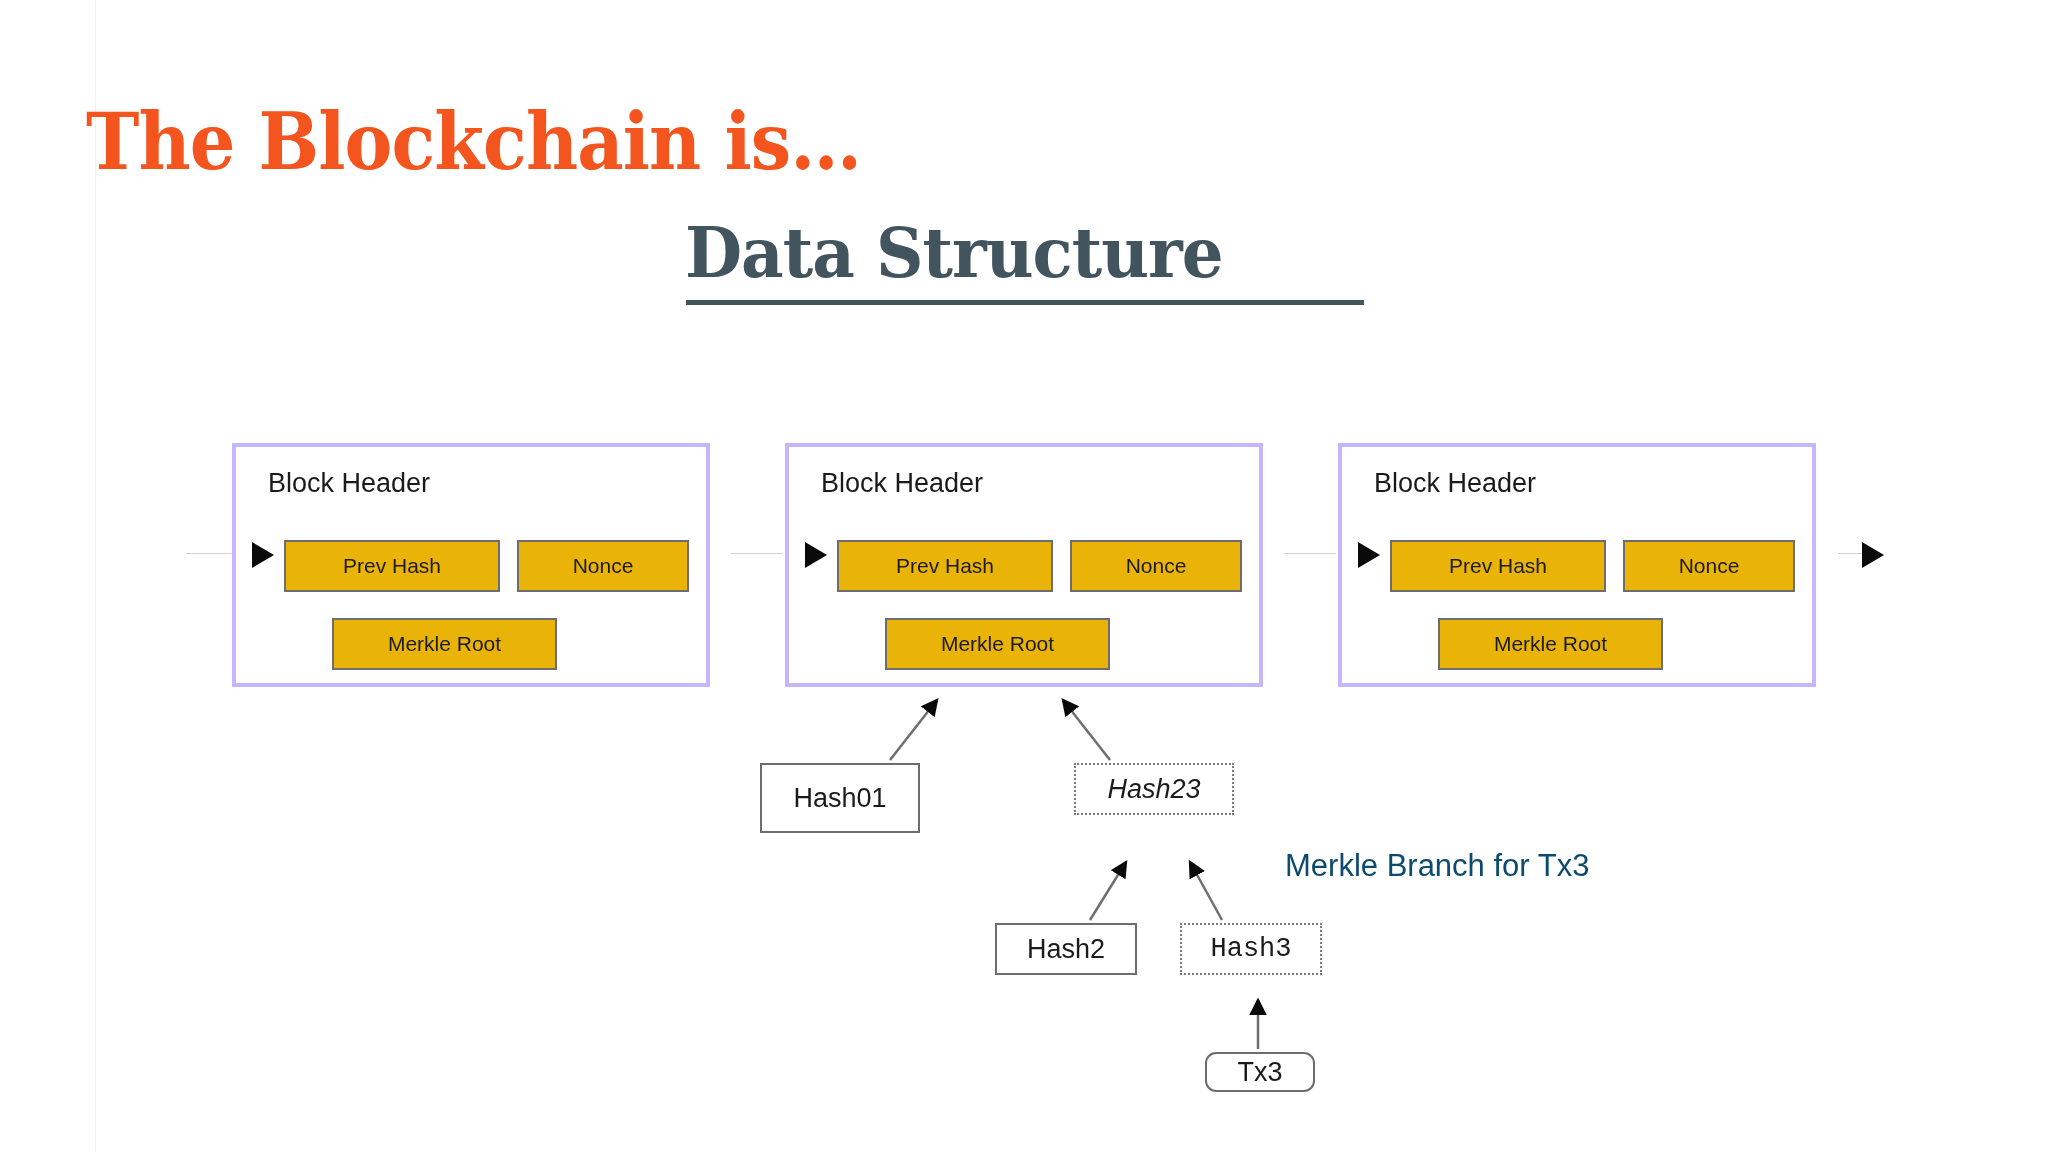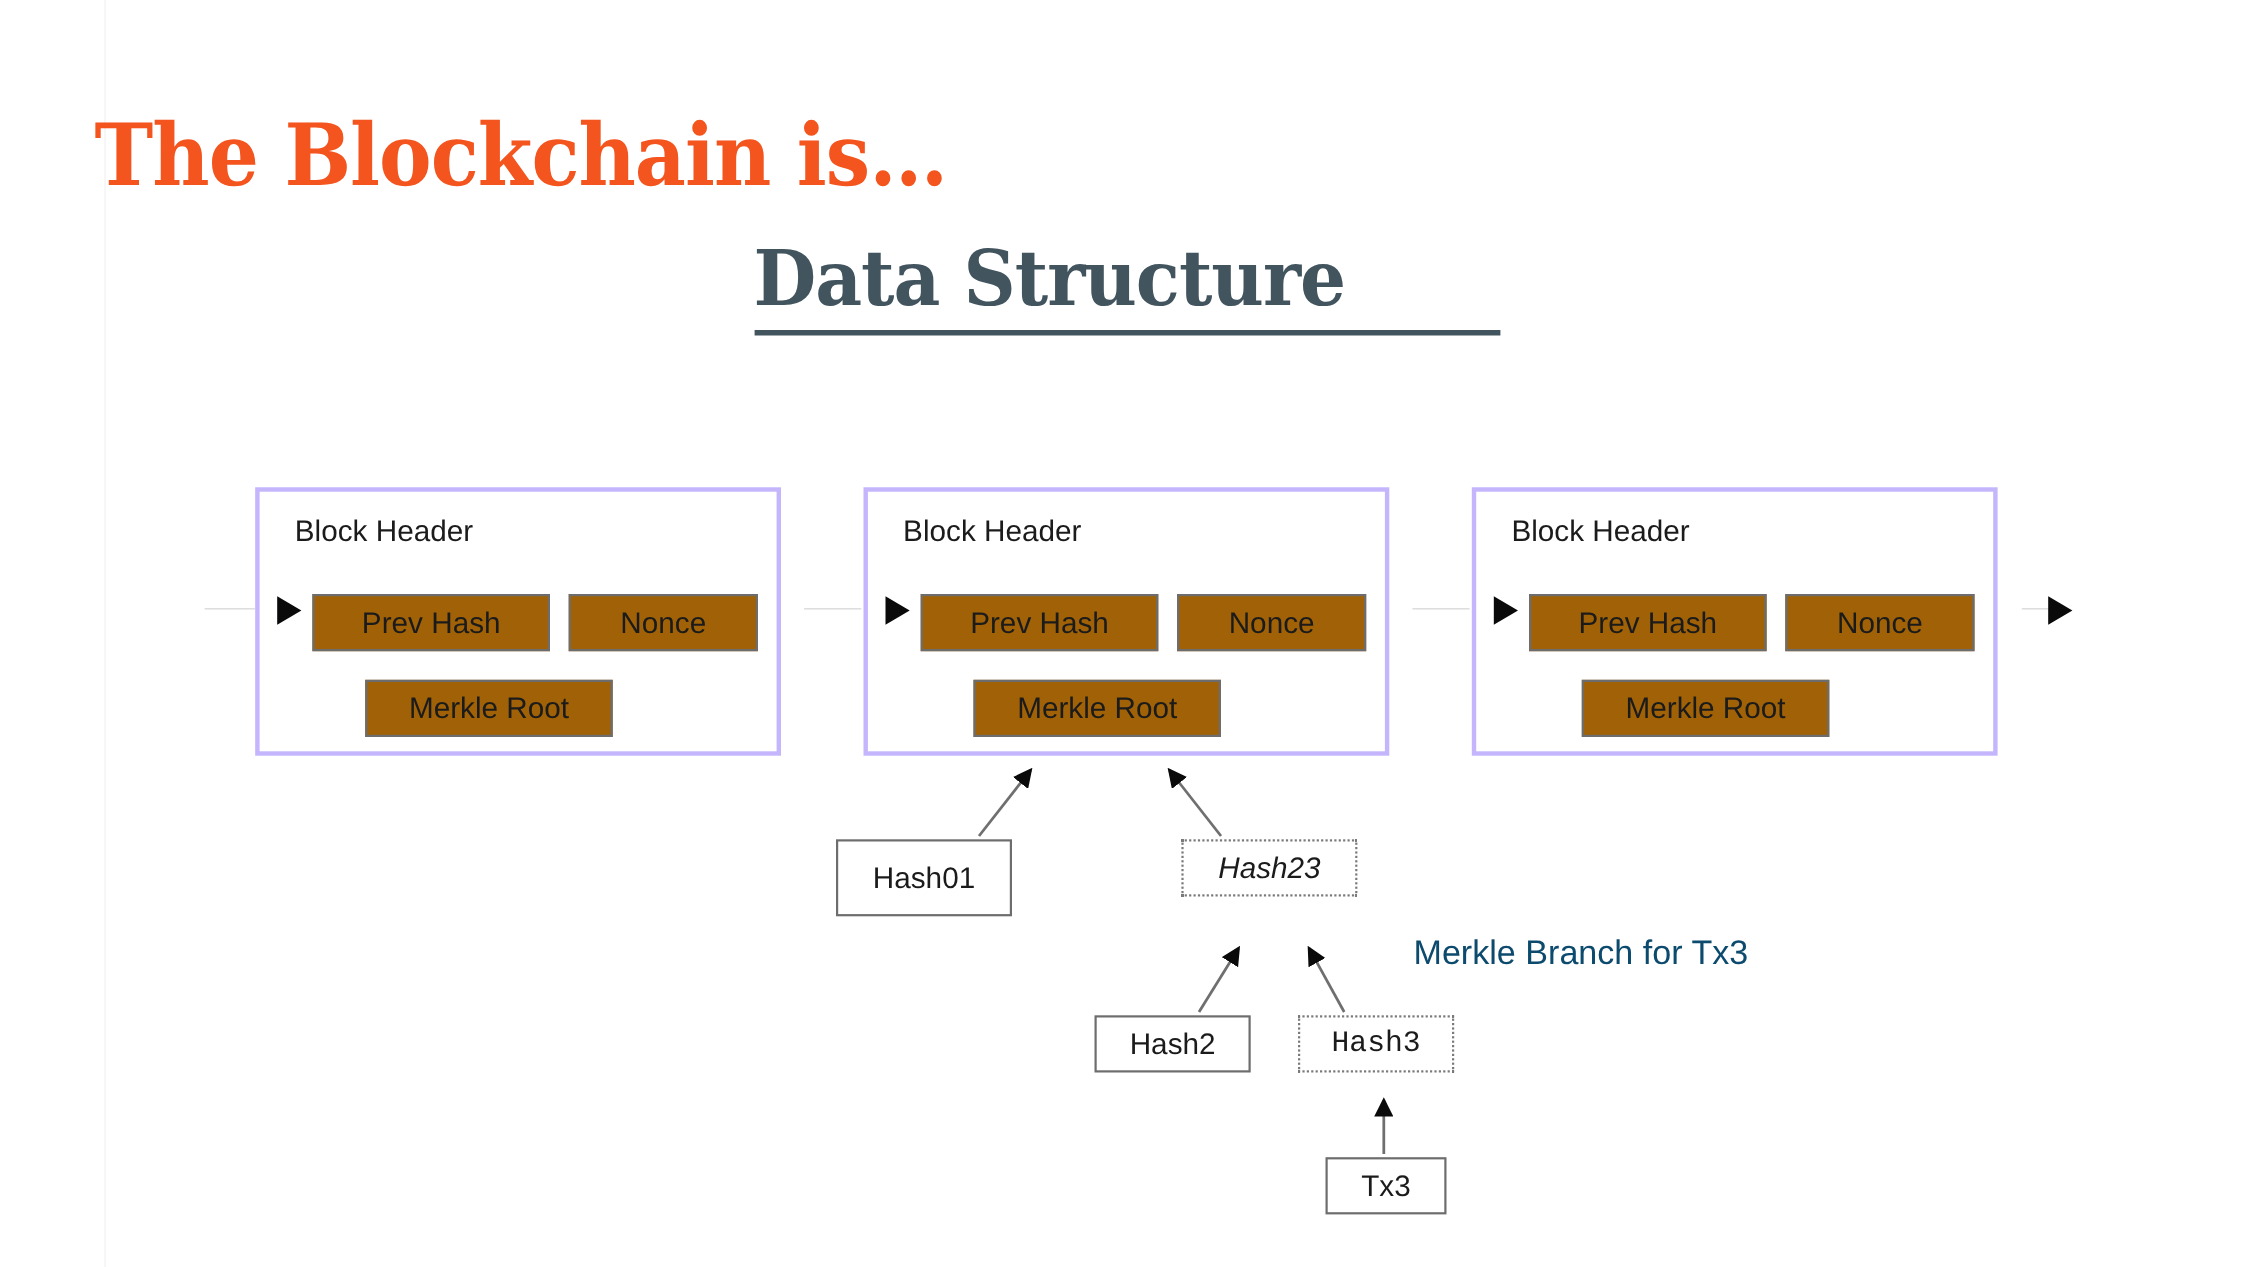--- a/index.html
+++ b/index.html
@@ -109,26 +109,26 @@
     top: 21px;
     font-size: 27px;
     color: #1b1b1b;
     white-space: nowrap;
   }
 
   
   .field {
     position: absolute;
     border: 2px solid #6d6d6d;
-    background: #a16207;
+    background: #eab308;
     box-sizing: border-box;
     display: flex;
     align-items: center;
     justify-content: center;
-    font-size: 27px;
+    font-size: 21px;
     color: #1b1b1b;
     white-space: nowrap;
   }
   .field-prev {
     left: 48px;
     top: 93px;
     width: 216px;
     height: 52px;
   }
   .field-nonce {
@@ -238,21 +238,21 @@
   <div class="arrow-in" style="left:1862px;"></div>
 
   <div class="node solid" style="left:760px;  top:763px;  width:160px; height:70px;">Hash01</div>
 
   <div class="node dotted" style="left:1074px; top:763px;  width:160px; height:52px;font-style:italic;">Hash23</div>
 
   <div class="node solid" style="left:995px;  top:923px;  width:142px; height:52px;">Hash2</div>
 
   <div class="node dotted" style="left:1180px; top:923px;  width:142px; height:52px;font-family:Liberation Mono, monospace;">Hash3</div>
 
-  <div class="node solid" style="left:1205px; top:1052px; width:110px; height:52px;">Tx3</div>
+  <div class="node solid" style="left:1205px; top:1052px; width:110px; height:40px;border-radius:11px;">Tx3</div>
 
   <div class="branch-label" style="left:1285px; top:848px;">Merkle Branch for Tx3</div>
 
   <svg class="connectors" viewBox="0 0 2048 1152">
     <defs>
       <marker id="arrowhead" markerWidth="7" markerHeight="7" refX="6" refY="3.5" orient="auto" markerUnits="strokeWidth">
         <polygon points="0 0, 7 3.5, 0 7" fill="#0a0a0a"></polygon>
       </marker>
     </defs>
 

